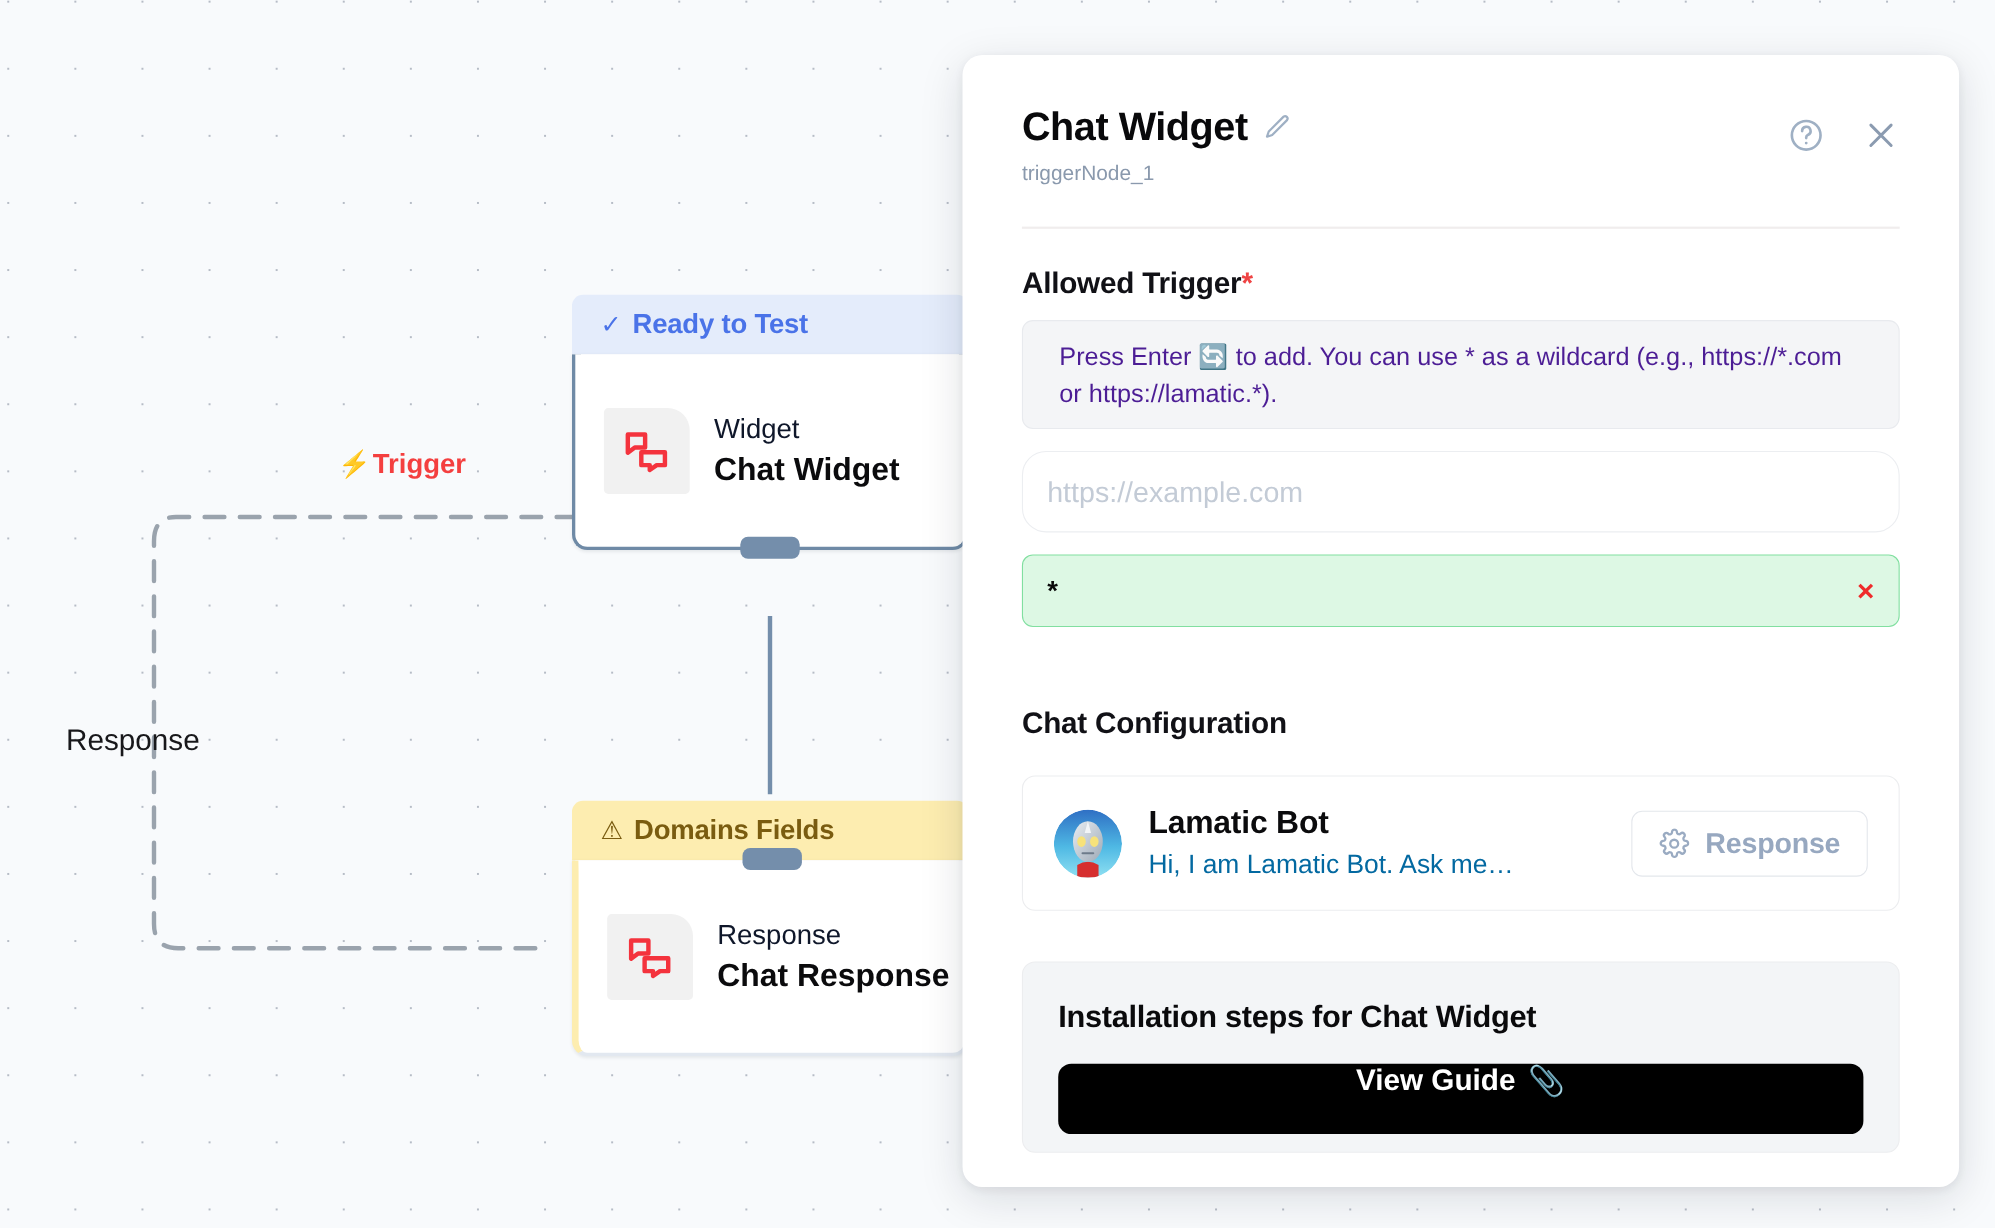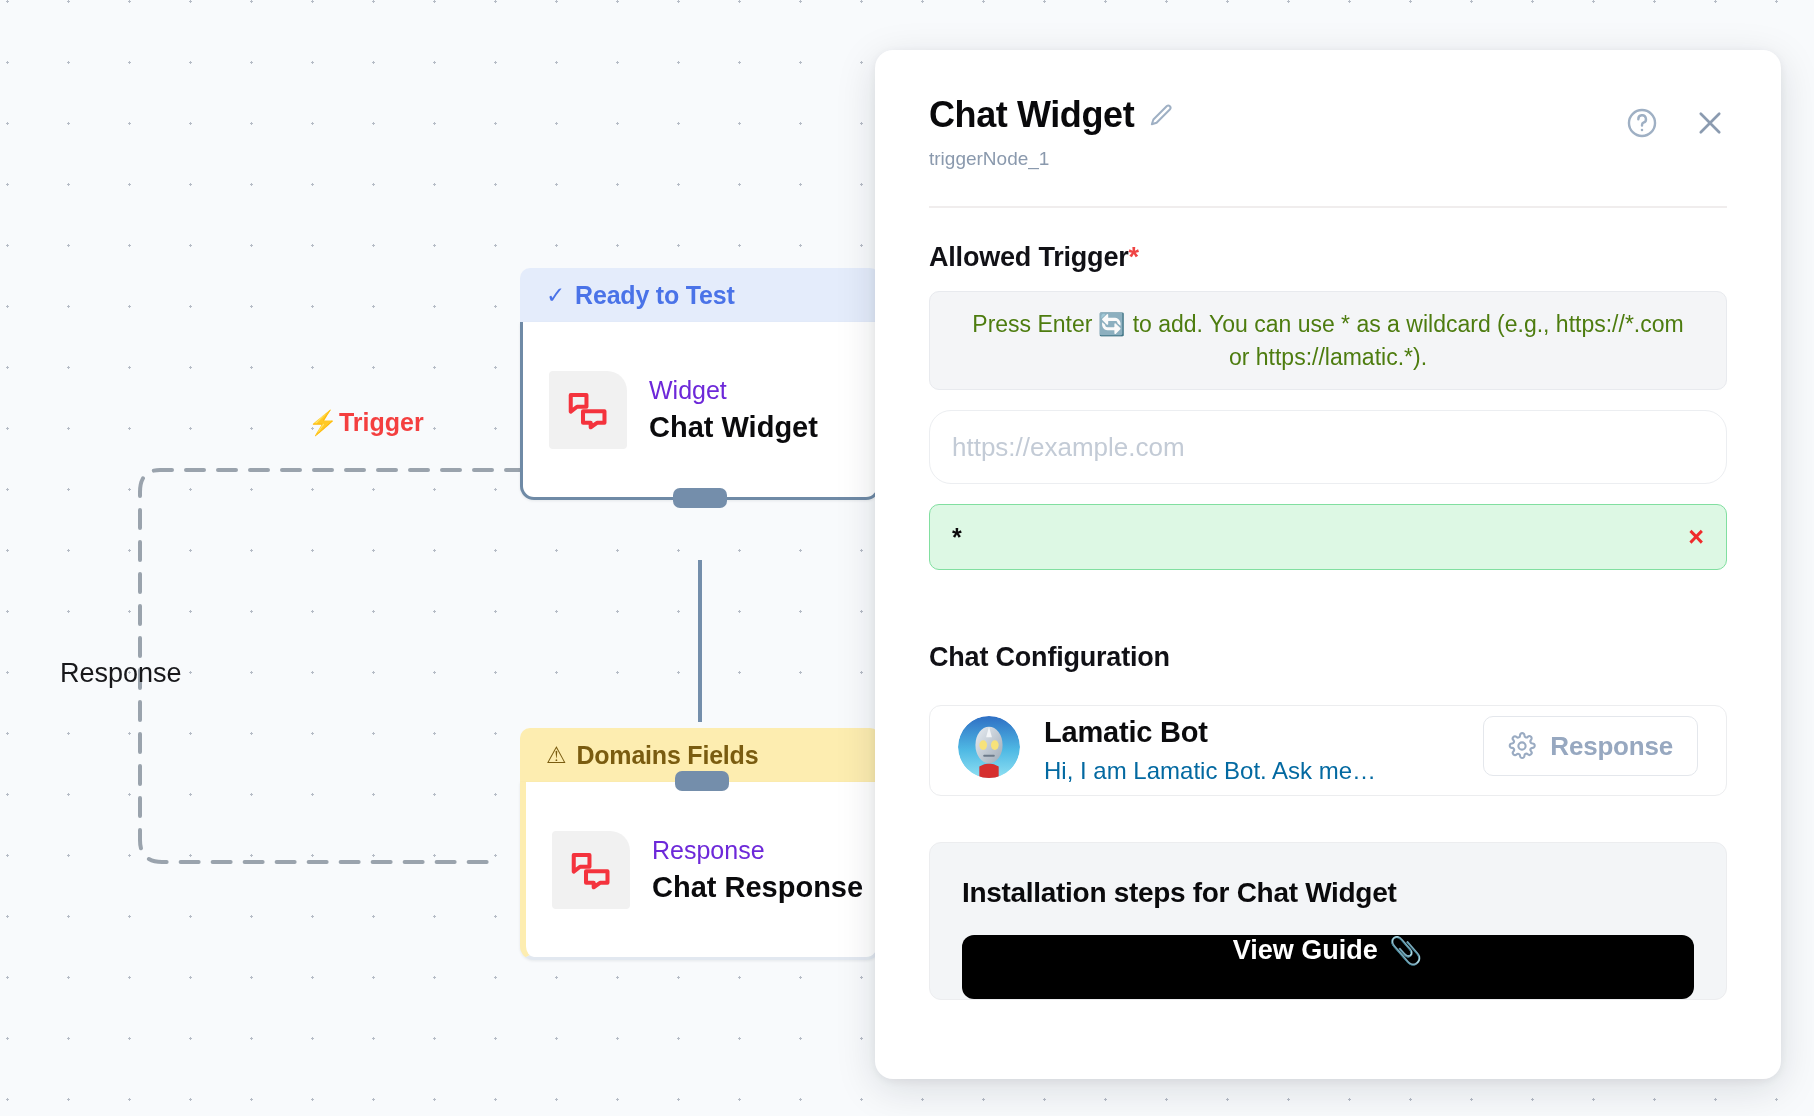--- a/index.html
+++ b/index.html
@@ -72,21 +72,21 @@
 
   .node-icon {
     width: 78px; height: 78px;
     background: #f1f1f1;
     border-radius: 4px 20px 4px 4px;
     display: flex; align-items: center; justify-content: center;
     flex: none;
   }
   .node-text { min-width: 0; }
   .node-kind {
-    font-size: 25px; color: #6d28d9; font-weight: 400;
+    font-size: 25px; color: #0f172a; font-weight: 400;
     margin-bottom: 6px; white-space: nowrap;
   }
   .node-title {
     font-size: 29px; color: #0b0b0d; font-weight: 700;
     white-space: nowrap;
   }
 
   .handle {
     position: absolute;
     width: 54px; height: 20px;
@@ -131,22 +131,21 @@
     letter-spacing: -0.2px;
   }
   .req { color: #ef4444; font-weight: 700; }
 
   .hint-box {
     background: #f4f5f7;
     border: 1.5px solid #e8eaee;
     border-radius: 10px;
     padding: 16px 33px;
     font-size: 23px; line-height: 1.42;
-    color: #4d7c0f;
-    text-align: center;
+    color: #4c1d95;
   }
   .kbd-emoji { font-size: 22px; }
 
   .domain-input {
     margin-top: 20px;
     width: 100%; height: 74px;
     border: 1.5px solid #eceef1;
     border-radius: 22px;
     padding: 0 22px;
     font-size: 26px;
@@ -166,22 +165,22 @@
     display: flex; align-items: center;
     padding: 0 22px;
   }
   .chip-value { flex: 1; font-size: 25px; color: #0a0a0a; font-weight: 700; }
   .chip-remove { color: #ef2b2b; font-size: 27px; font-weight: 700; cursor: pointer; line-height: 1; }
 
   .bot-card {
     margin-top: 32px;
     border: 1.5px solid #ecedef;
     border-radius: 12px;
-    padding: 10px 28px;
-    display: flex; gap: 24px;
+    padding: 26px 28px;
+    display: flex; align-items: center; gap: 24px;
   }
   .avatar { width: 62px; height: 62px; border-radius: 50%; flex: none; overflow: hidden; }
   .bot-meta { flex: 1; min-width: 0; }
   .bot-name { font-size: 29px; font-weight: 700; color: #0b0b0d; letter-spacing: -0.2px; }
   .bot-desc { margin-top: 8px; font-size: 24px; color: #0369a1; white-space: nowrap; overflow: hidden; }
   .configure-btn {
     display: flex; align-items: center; gap: 14px;
     height: 60px; padding: 0 24px;
     border: 1.5px solid #e4e7ec;
     border-radius: 10px;
@@ -191,21 +190,21 @@
     font-family: "Liberation Sans", sans-serif;
     cursor: pointer;
     letter-spacing: -0.2px;
   }
 
   .install-box {
     margin-top: 46px;
     background: #f3f5f7;
     border: 1.5px solid #ecedef;
     border-radius: 12px;
-    padding: 34px 32px 0 32px;
+    padding: 34px 32px 16px 32px;
   }
   .install-title {
     font-size: 28px; font-weight: 700; color: #0a0a0c;
     letter-spacing: -0.3px;
   }
   .guide-btn {
     margin-top: 26px;
     width: 100%; height: 64px;
     background: #000; color: #fff;
     border: none; border-radius: 12px;

